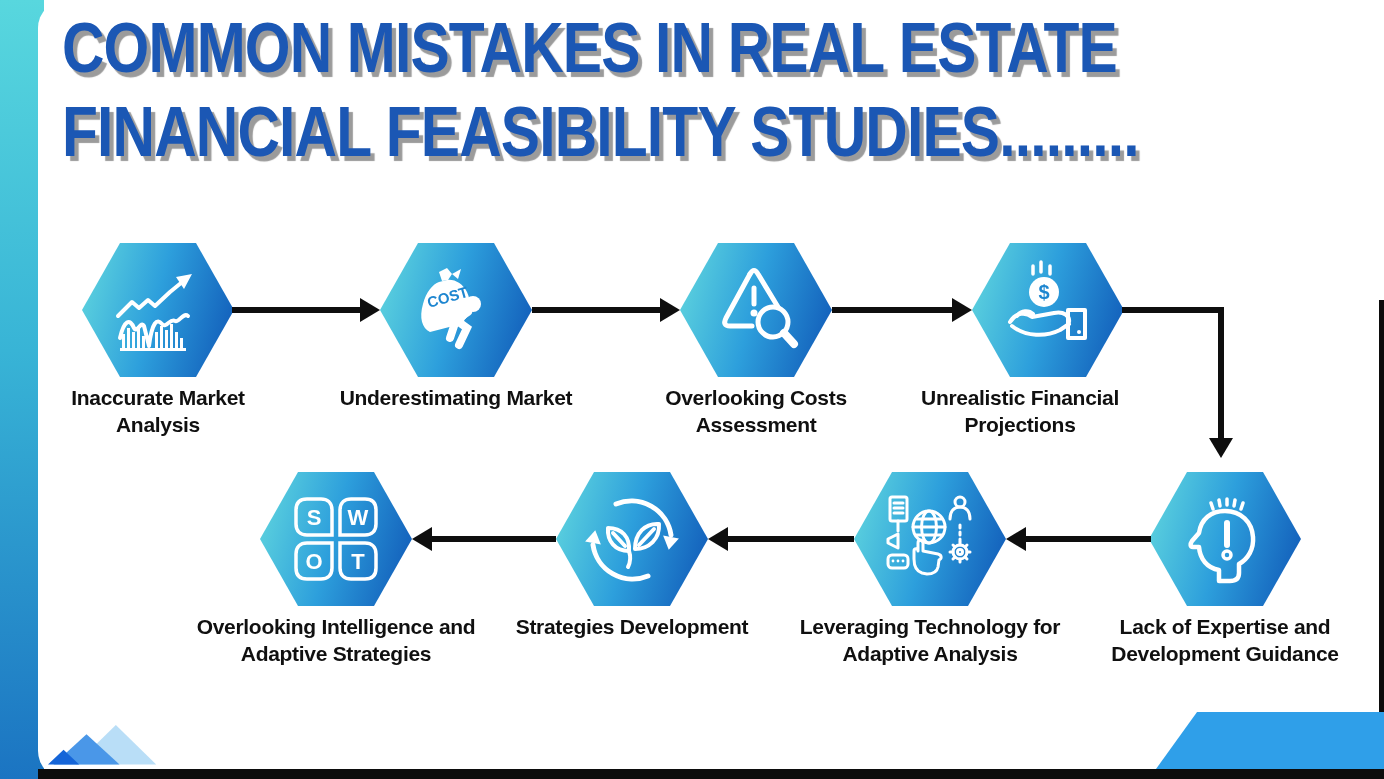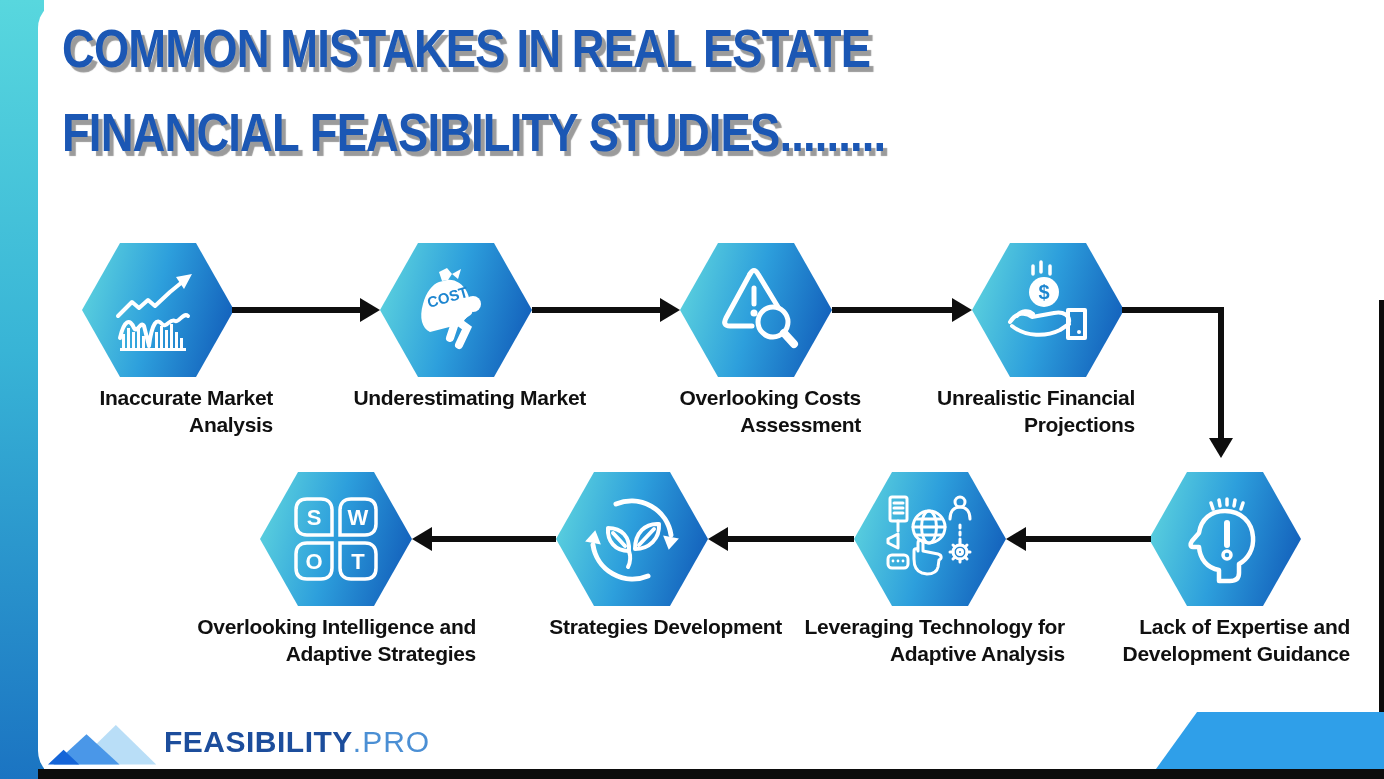--- a/index.html
+++ b/index.html
@@ -8,36 +8,36 @@
     background:#ffffff;font-family:"Liberation Sans",sans-serif;
   }
   
   .side-bar{position:absolute;left:0;top:0;width:44px;height:779px;
     background:linear-gradient(180deg,#58d7de 0%,#38b4d6 45%,#1b74c2 100%);}
   .panel{position:absolute;left:38px;top:0;width:1346px;height:779px;background:#ffffff;
     border-radius:28px 0 0 28px;}
 
   
   .title{position:absolute;left:62px;top:6px;color:#1b57b4;font-weight:bold;
-    font-size:54px;line-height:84px;letter-spacing:-1px;white-space:nowrap;
+    font-size:70px;line-height:84px;letter-spacing:-1px;white-space:nowrap;
     text-shadow:5px 5px 1px #9b9b9b;}
   .title .line{display:block;transform:scaleX(0.84);transform-origin:left;}
 
   
   .hex{position:absolute;width:152px;height:134px;
     background:linear-gradient(105deg,#62d8de 0%,#2d9fdc 48%,#0f56b6 100%);
     clip-path:polygon(0% 50%,25% 0%,75% 0%,100% 50%,75% 100%,25% 100%);
     display:flex;align-items:center;justify-content:center;}
   .hex svg{width:100px;height:100px;}
   .p1{left:82px;top:243px}.p2{left:380px;top:243px}.p3{left:680px;top:243px}.p4{left:972px;top:243px}
   .p5{left:1149px;top:472px}.p6{left:854px;top:472px}.p7{left:556px;top:472px}.p8{left:260px;top:472px}
 
   
   .lbl{position:absolute;font-weight:bold;font-size:21px;line-height:27px;color:#101010;
-    text-align:right;letter-spacing:-0.3px;}
+    text-align:center;letter-spacing:-0.3px;}
   .lb1{left:43px;top:384px;width:230px}
   .lb2{left:326px;top:384px;width:260px}
   .lb3{left:651px;top:384px;width:210px}
   .lb4{left:905px;top:384px;width:230px}
   .lb5{left:1100px;top:613px;width:250px}
   .lb6{left:795px;top:613px;width:270px}
   .lb7{left:482px;top:613px;width:300px}
   .lb8{left:196px;top:613px;width:280px}
 
   
@@ -267,16 +267,13 @@
 <div class="right-strip"></div>
 <div class="corner-para"></div>
 <div class="bottom-bar"></div>
 
 <div class="logo">
   <svg viewBox="0 0 120 55">
     <polygon points="30,52 74,9 118,52" fill="#b9def7"></polygon>
     <polygon points="6,52 42,19 78,52" fill="#4a97e8"></polygon>
     <polygon points="0,52 17,36 34,52" fill="#1565d8"></polygon>
   </svg>
-  <div class="logo-text">
-    <span class="logo-main">FEASIBILITY</span><span class="logo-suffix">.PRO</span>
-  </div>
 </div>
 
 </body></html>

